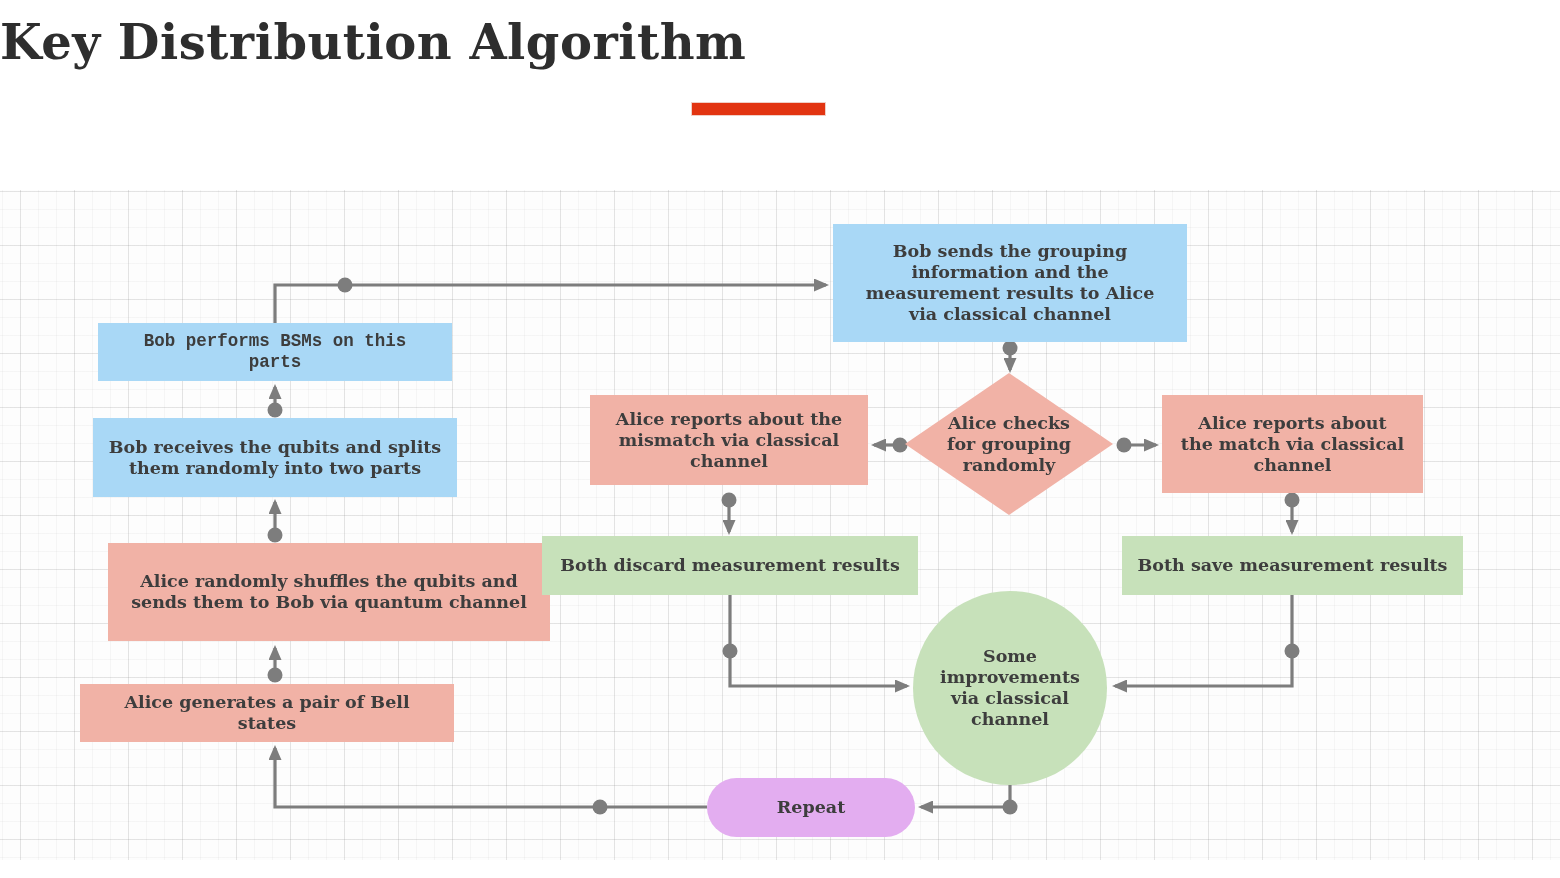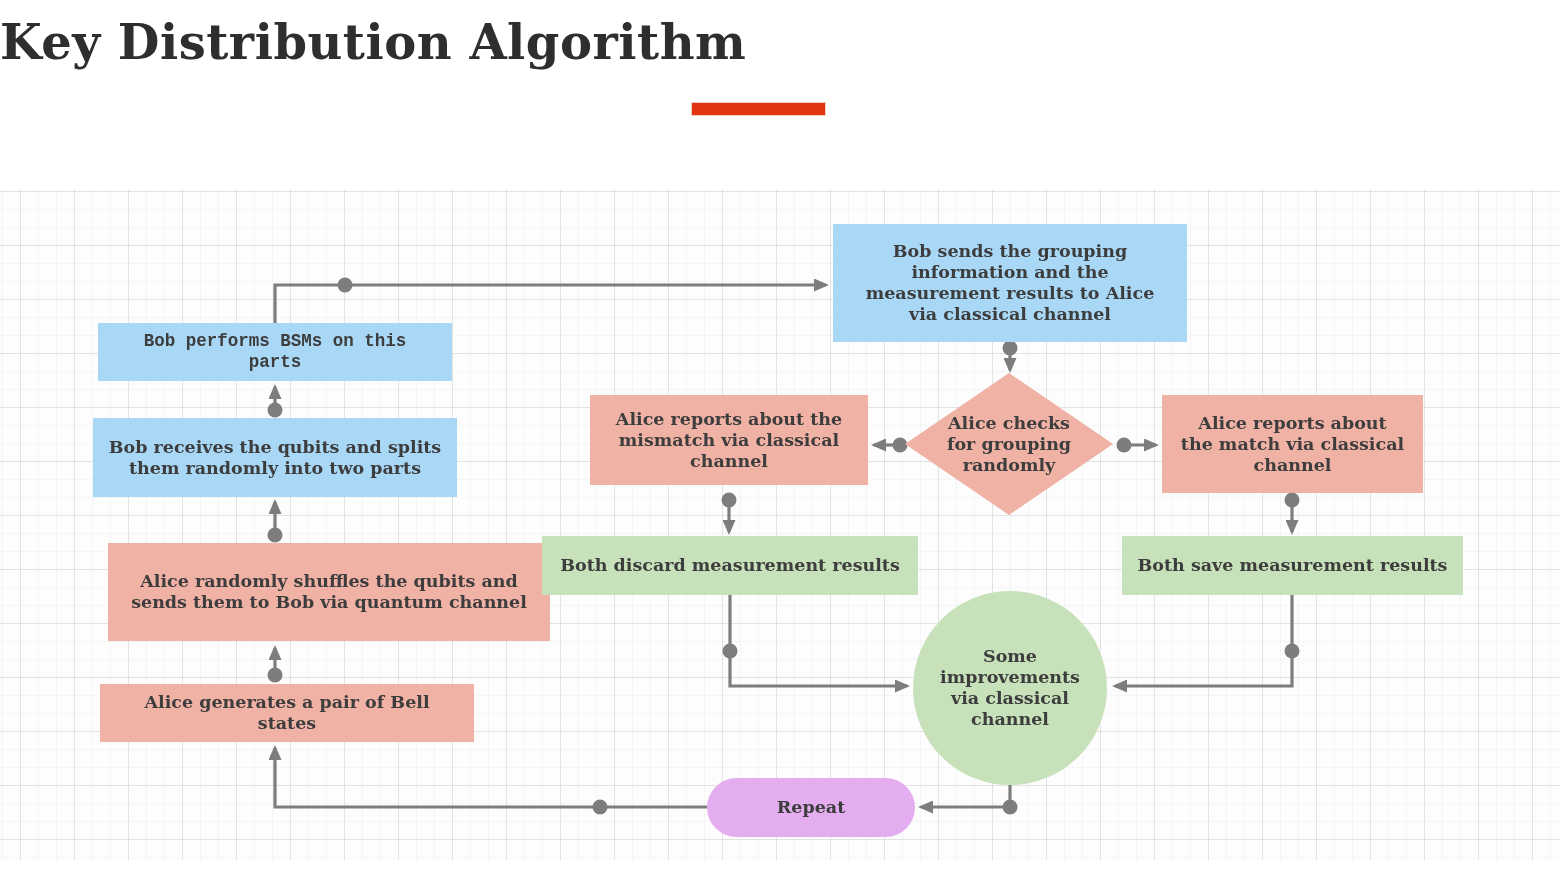--- a/index.html
+++ b/index.html
@@ -37,21 +37,21 @@
     text-align:center;font-weight:bold;color:#3d3d3d;font-size:17.5px;line-height:1.2;
     box-sizing:border-box;
   }
   .blue{background:#a9d8f6;}
   .pink{background:#f1b2a6;}
   .green{background:#c7e1ba;}
   .purple{background:#e3adf0;}
   .n-bsm      {left:98px;  top:133px; width:354px; height:58px;  padding:0 20px;font-family:Liberation Mono, monospace;}
   .n-receives {left:93px;  top:228px; width:364px; height:79px;  padding:0 10px;}
   .n-shuffles {left:88px;  top:353px; width:442px; height:98px;  padding:4px 18px;margin-left:20px;}
-  .n-bell     {left:100px;  top:494px; width:374px; height:58px;  padding:16px 14px;}
+  .n-bell     {left:80px;  top:494px; width:374px; height:58px;  padding:16px 14px;}
   .n-sends    {left:833px; top:34px;  width:354px; height:118px; padding:0 26px;}
   .n-mismatch {left:590px; top:205px; width:278px; height:90px;  padding:0 24px;}
   .n-match    {left:1162px;top:205px; width:261px; height:98px;  padding:12px 18px;}
   .n-discard  {left:542px; top:346px; width:376px; height:59px;  padding:12px 12px;}
   .n-save     {left:1122px;top:346px; width:341px; height:59px;  padding:12px 12px;}
   .n-diamond  {
     left:905px; top:183px; width:208px; height:142px; padding:0 28px;
     clip-path:polygon(50% 0,100% 50%,50% 100%,0 50%);
   }
   .n-circle   {

